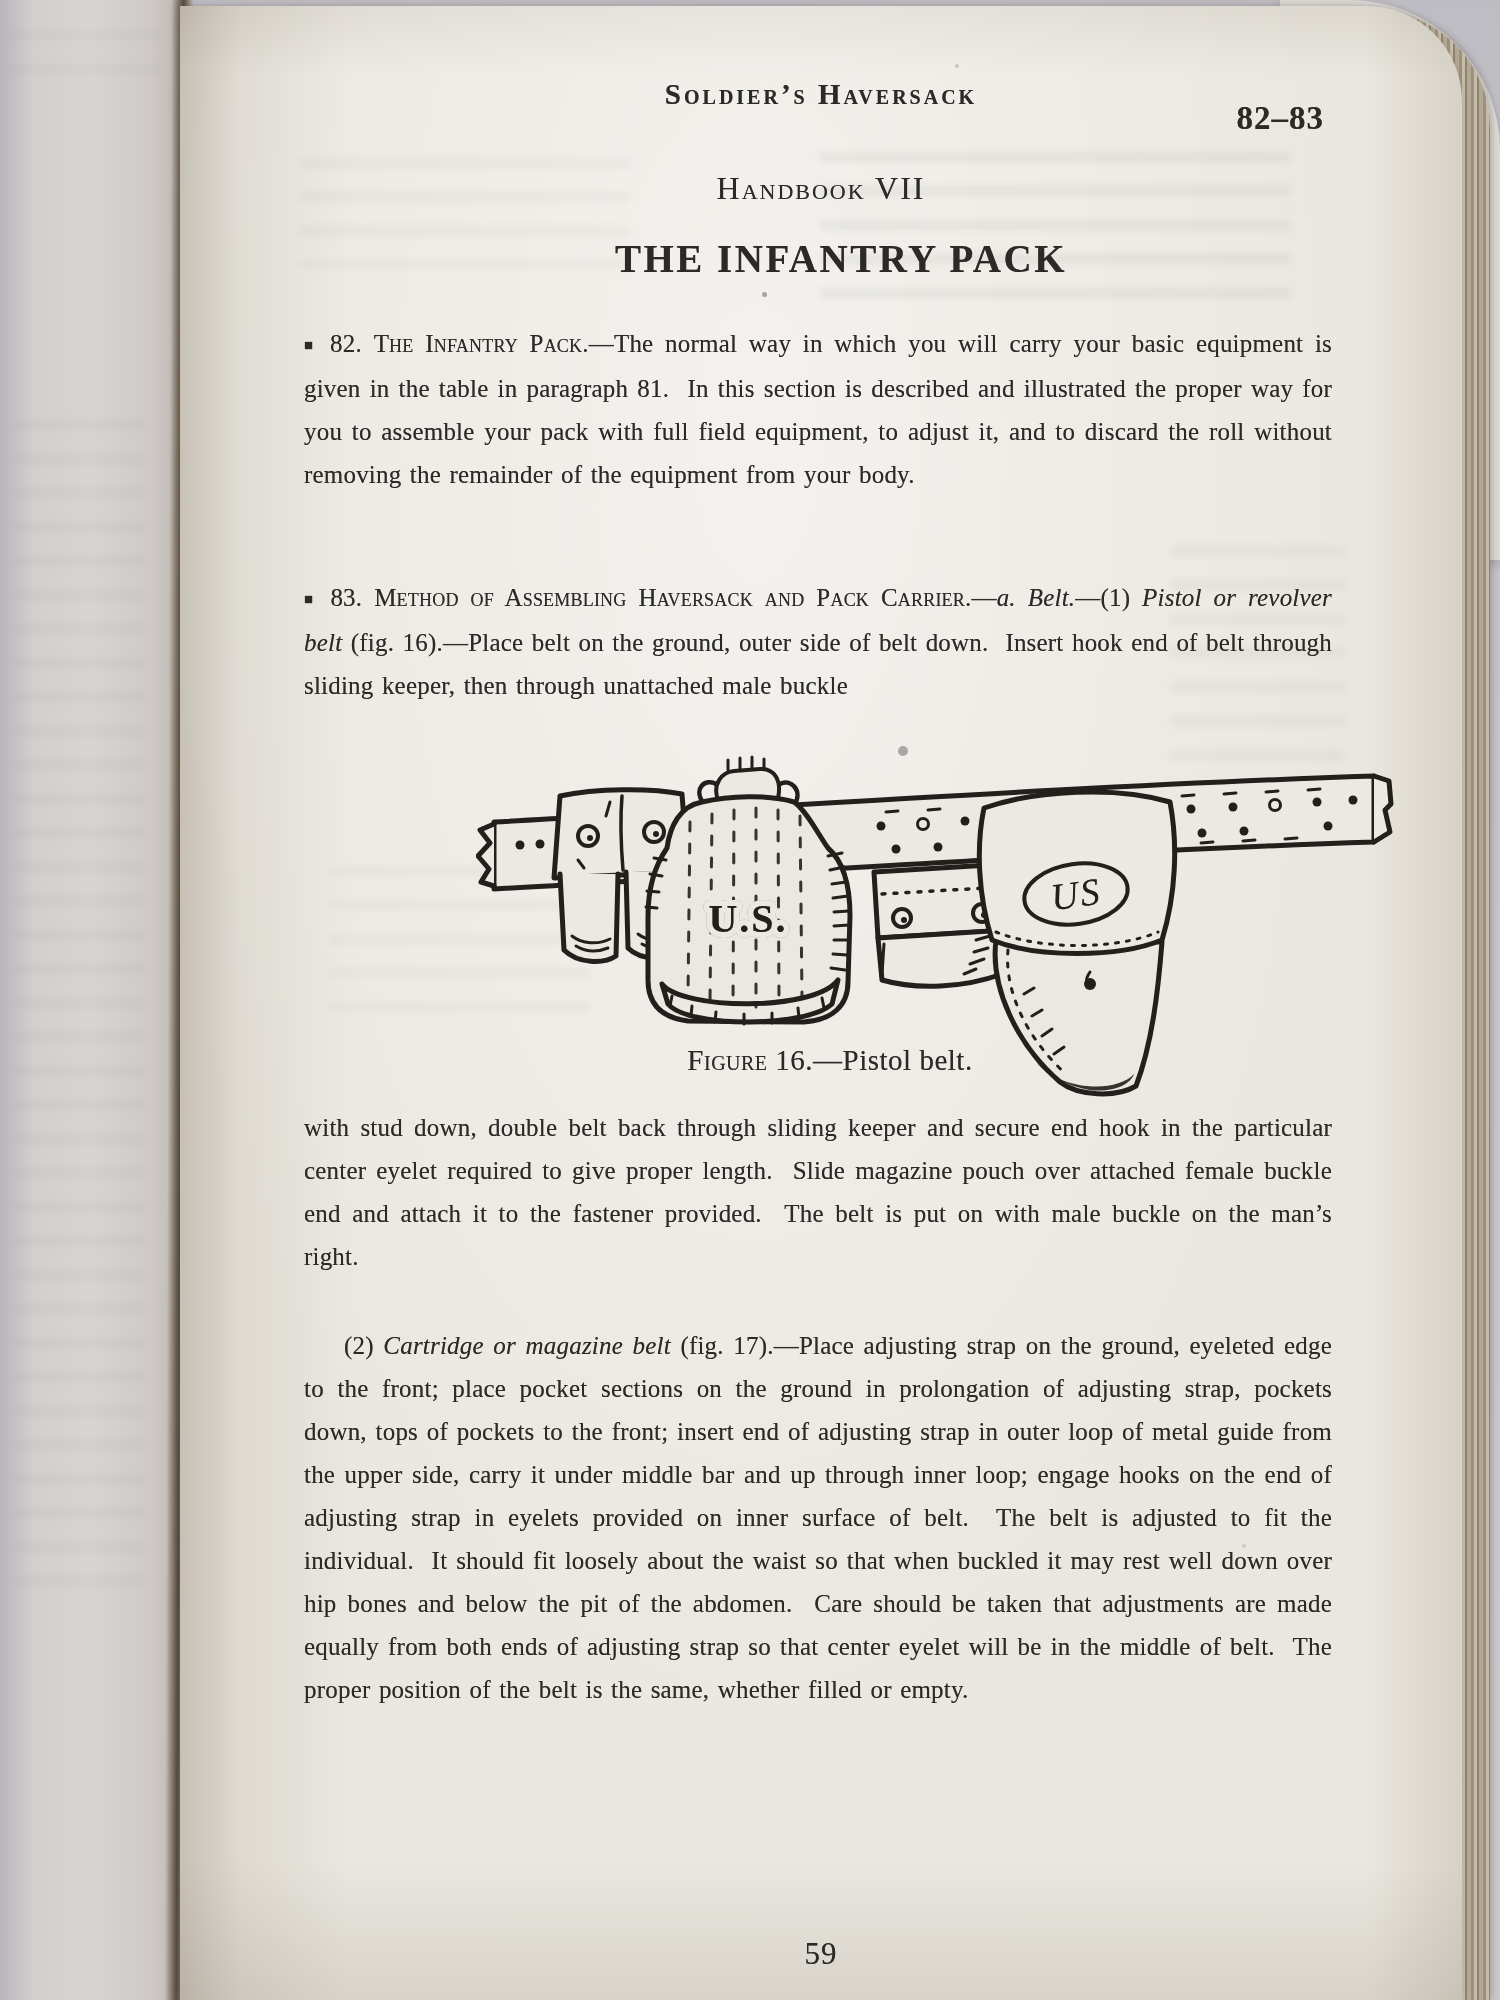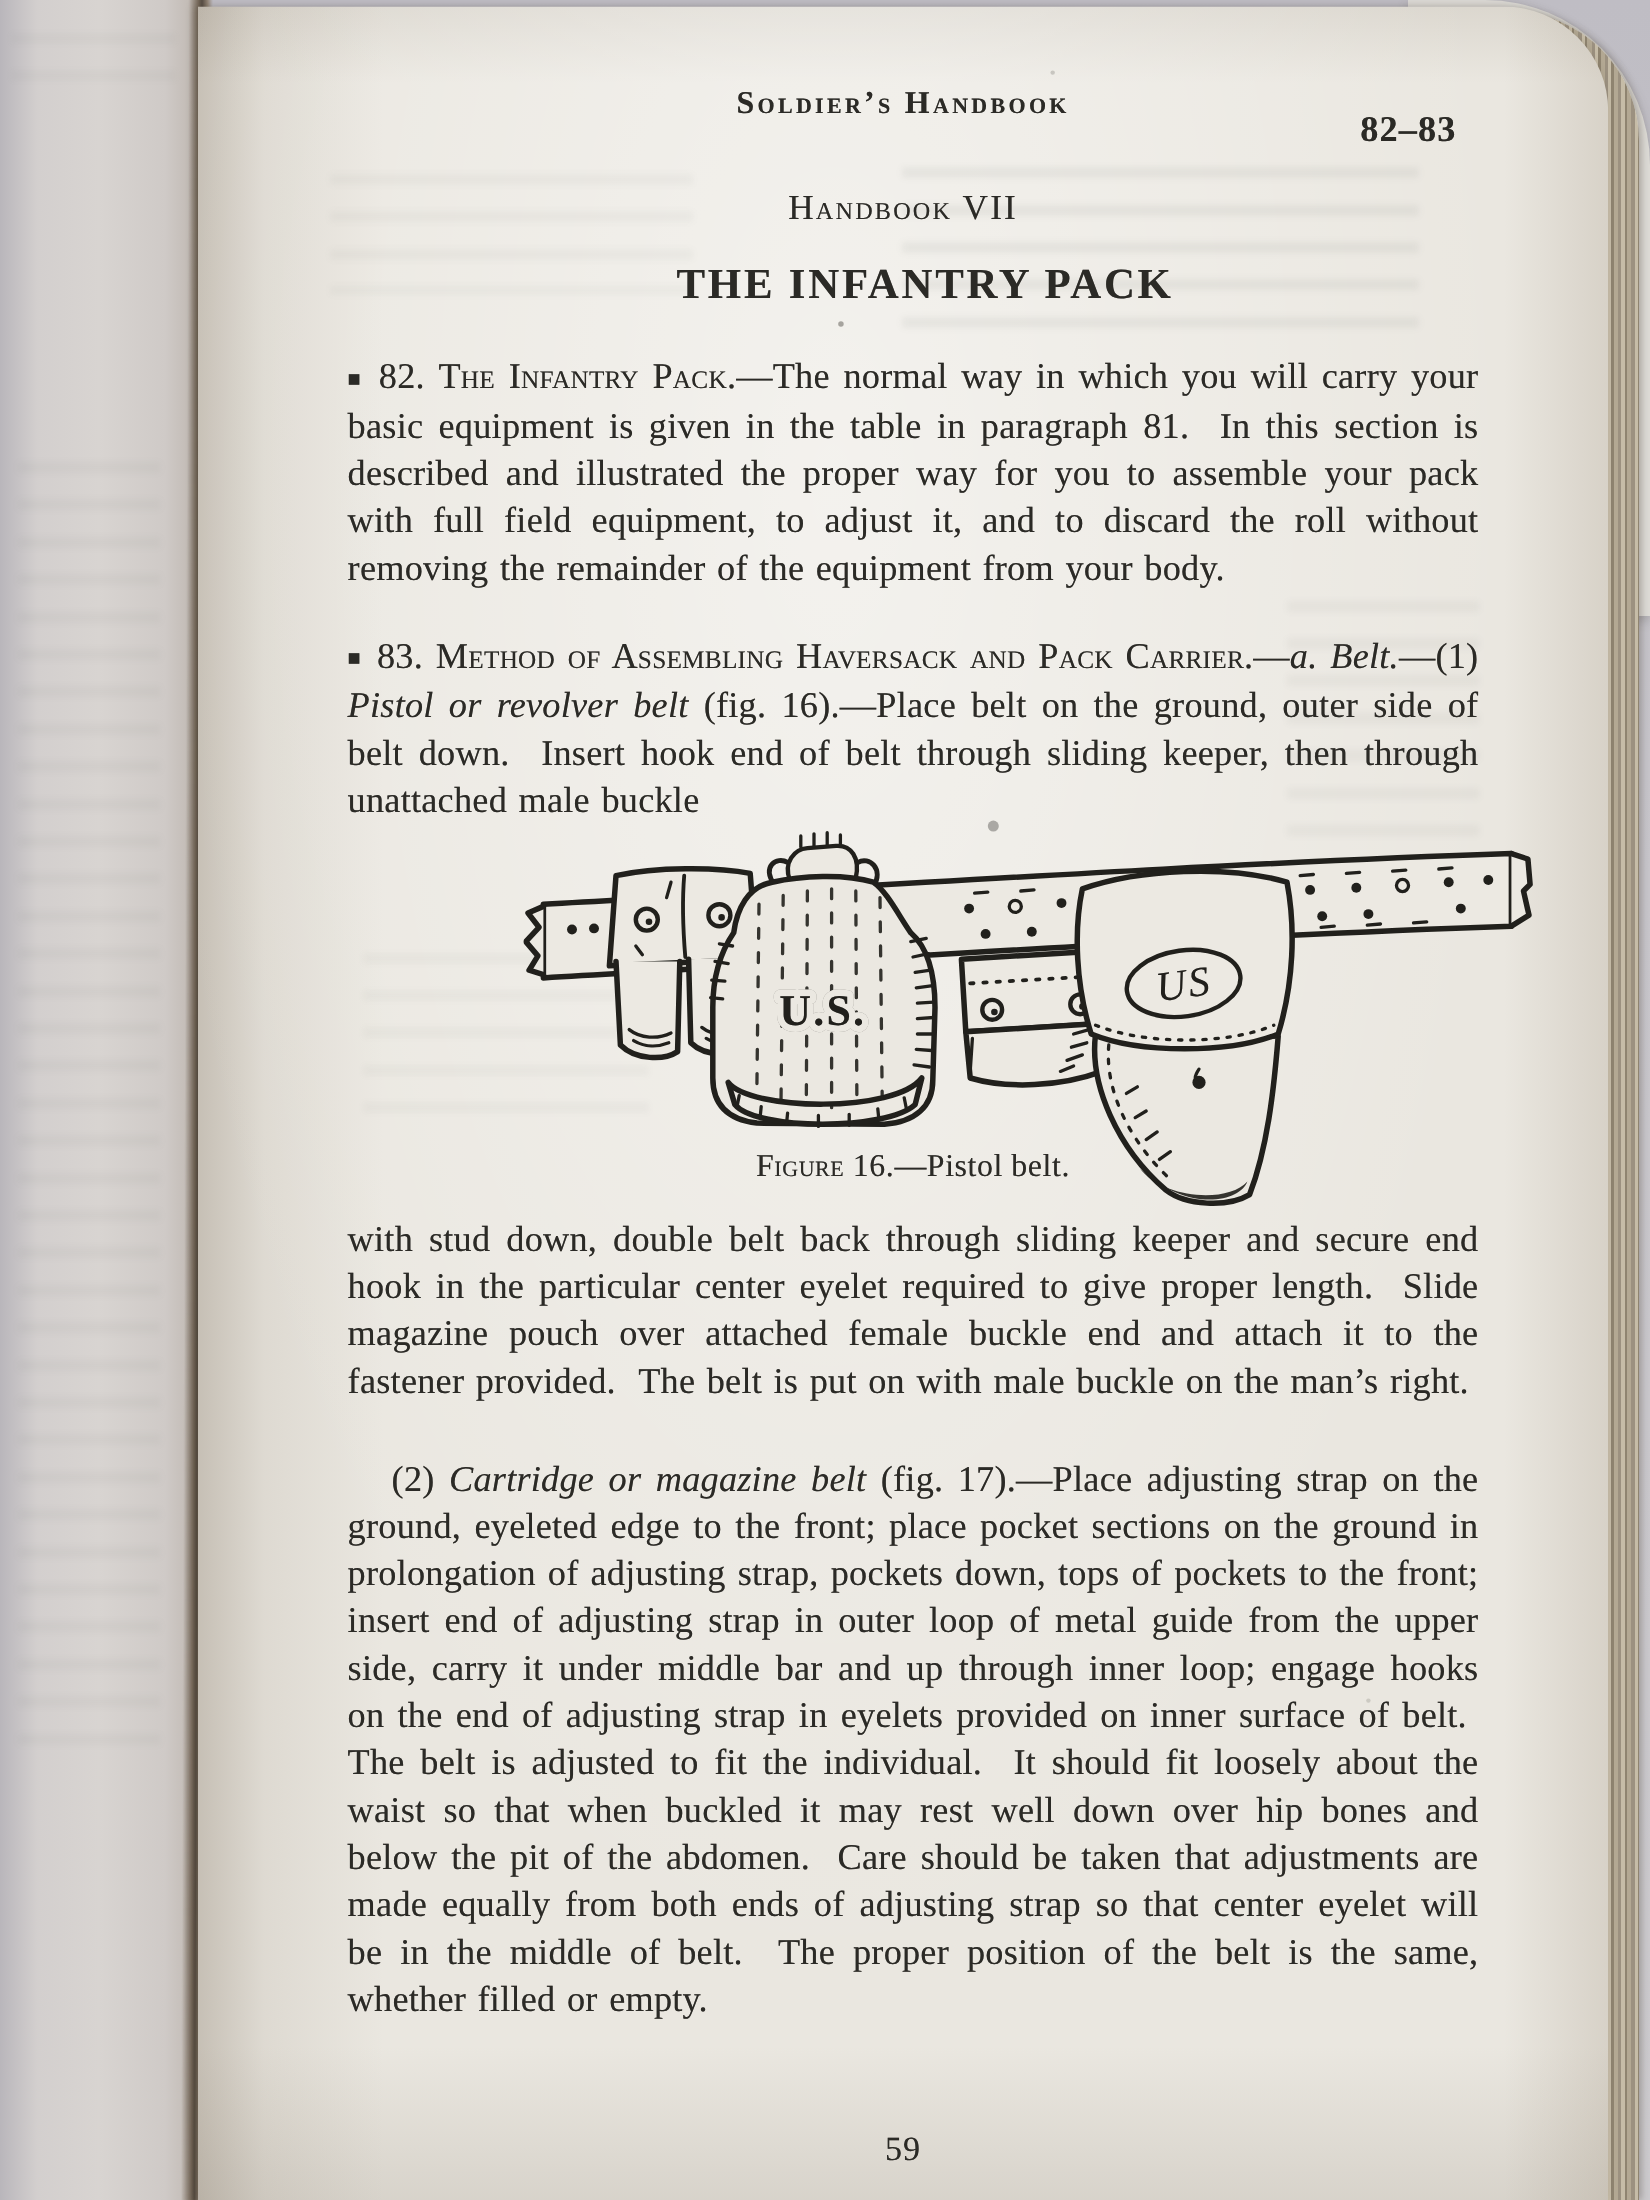--- a/index.html
+++ b/index.html
@@ -61,22 +61,22 @@
   .ink{color:#2b2a26;text-shadow:0 0 .6px rgba(43,42,38,.55);}
   .running-header{top:72px;left:0;width:100%;height:44px;}
   .book-title{
     position:absolute;left:50%;transform:translateX(-50%);
     font-size:29px;letter-spacing:3px;font-variant:small-caps;font-weight:bold;
   }
   .page-ref{position:absolute;right:138px;top:-2px;font-size:33px;font-weight:bold;letter-spacing:1px;margin-top:24px;}
   .section-label{top:164px;left:0;width:100%;text-align:center;font-size:32px;letter-spacing:2px;font-variant:small-caps;}
   .chapter-title{top:230px;left:0;width:100%;text-align:center;font-size:39px;font-weight:bold;letter-spacing:2.5px;margin-left:20px;}
   .body-par{
-    position:absolute;left:136px;width:1028px;
-    font-size:33px;line-height:43px;text-align:justify;
+    position:absolute;left:124px;width:1028px;
+    font-size:25px;line-height:43px;text-align:justify;
     word-spacing:2px;letter-spacing:.2px;
   }
   .seg-sc{font-variant:small-caps;}
   .seg-i{font-style:italic;}
   .seg-pmark{font-size:.6em;vertical-align:.12em;letter-spacing:2px;}
   .indent-first{text-indent:40px;}
   .fig-caption{top:1038px;left:136px;width:1028px;text-align:center;font-size:29px;letter-spacing:.5px;}
   .page-number{top:1930px;left:0;width:100%;text-align:center;font-size:31px;font-weight:normal;letter-spacing:1px;}
 
   .figure-svg{position:absolute;left:296px;top:738px;width:920px;height:368px;}
@@ -98,21 +98,21 @@
 
   <div class="ghost" style="left:640px;top:146px;width:470px;height:155px;"></div>
   <div class="ghost" style="left:120px;top:152px;width:330px;height:110px;opacity:.35;"></div>
   <div class="ghost" style="left:990px;top:540px;width:175px;height:230px;opacity:.4;"></div>
   <div class="ghost" style="left:150px;top:860px;width:260px;height:170px;opacity:.3;"></div>
   <div class="speck" style="left:582px;top:286px;width:5px;height:5px;"></div>
   <div class="speck" style="left:775px;top:58px;width:4px;height:4px;opacity:.5;"></div>
   <div class="speck" style="left:1062px;top:1538px;width:4px;height:4px;opacity:.4;"></div>
 
   <div class="layer running-header">
-    <span class="book-title">Soldier’s Handbook</span>
+    <span class="book-title">Soldier’s Haversack</span>
     <span class="page-ref ink">82–83</span>
   </div>
 
   <div class="layer section-label">Handbook VII</div>
   <div class="layer chapter-title">THE INFANTRY PACK</div>
 
   <div class="body-par" style="top:316px;"><span class="seg seg-pmark">■</span><span class="seg seg-plain"> 82. </span><span class="seg seg-sc">The Infantry Pack.</span><span class="seg seg-plain">—The normal way in which you will carry your basic equipment is given in the table in paragraph 81.&nbsp; In this section is described and illustrated the proper way for you to assemble your pack with full field equipment, to adjust it, and to discard the roll without removing the remainder of the equipment from your body.</span></div>
 
   <div class="body-par" style="top:570px;"><span class="seg seg-pmark">■</span><span class="seg seg-plain"> 83. </span><span class="seg seg-sc">Method of Assembling Haversack and Pack Carrier.</span><span class="seg seg-plain">—</span><span class="seg seg-i">a. Belt.</span><span class="seg seg-plain">—(1) </span><span class="seg seg-i">Pistol or revolver belt</span><span class="seg seg-plain"> (fig. 16).—Place belt on the ground, outer side of belt down.&nbsp; Insert hook end of belt through sliding keeper, then through unattached male buckle</span></div>
 

